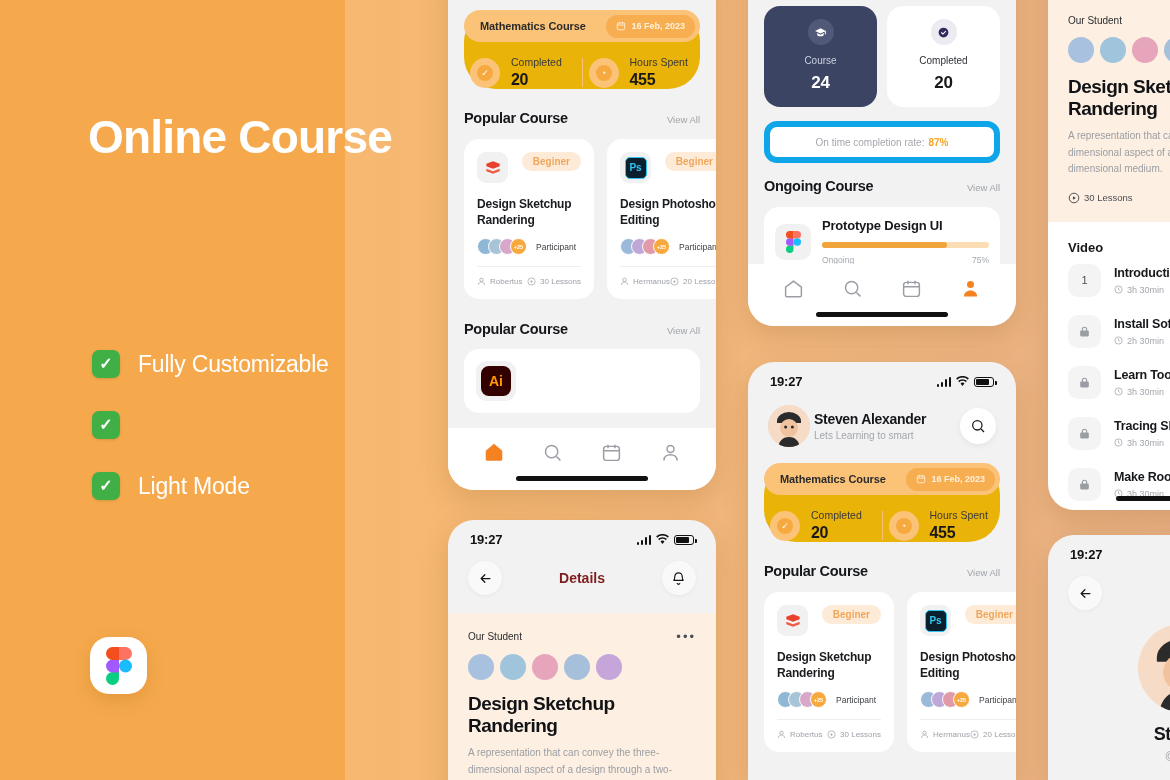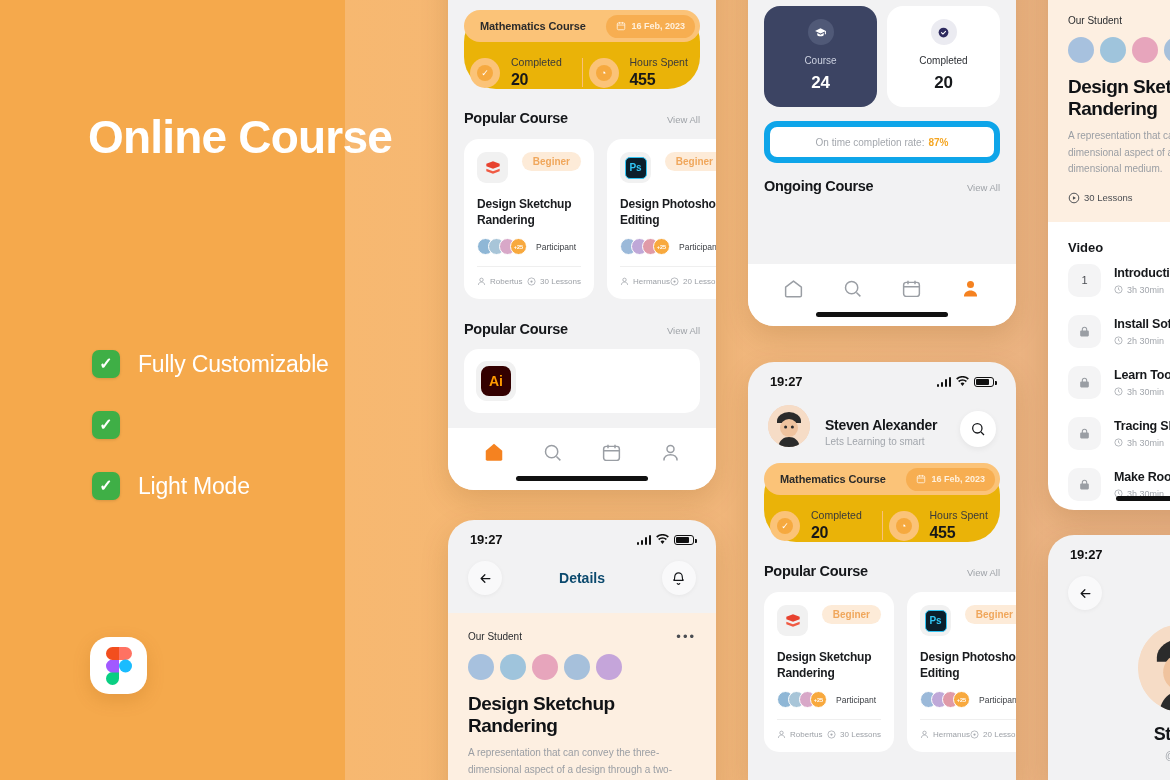--- a/index.html
+++ b/index.html
@@ -143,33 +143,33 @@
   .ongoing-card { background:#fff; border-radius:15px; padding:11px; display:flex; gap:11px; align-items:center; }
   .prog-track { height:6px; border-radius:4px; background:#FBDCB3; margin-top:9px; position:relative; }
   .prog-fill { position:absolute; left:0; top:0; bottom:0; border-radius:4px; background:#F2A43C; }
   .prog-row { display:flex; justify-content:space-between; margin-top:7px; }
   .prog-lbl { font-size:8.5px; color:#A4A8AE; font-weight:500; }
 
   
   .det-head { display:flex; align-items:center; justify-content:space-between; padding:10px 20px 0; }
   .rnd-btn { width:34px;height:34px;border-radius:50%;background:#F9F9FA;
              display:flex;align-items:center;justify-content:center;box-shadow:0 1px 4px rgba(0,0,0,.05); }
-  .det-title { font-size:14px; font-weight:600; color:#0c4a6e; }
+  .det-title { font-size:14px; font-weight:600; color:#7f1d1d; }
   .hero-card { background:#FDEFE1; margin:18px 0 0; padding:17px 20px 20px; }
   .hc-top { display:flex; align-items:center; justify-content:space-between; }
   .hc-lbl { font-size:10px; color:#2B2D30; font-weight:500; }
   .hc-avs { display:flex; gap:6px; margin-top:11px; }
   .hc-avs .av { width:26px;height:26px;border-radius:50%; }
   .hc-title { font-size:19px; font-weight:700; color:#101215; margin-top:13px; letter-spacing:-0.5px; }
   .hc-desc { font-size:10px; color:#9A9EA4; line-height:1.65; margin-top:8px; font-weight:500; }
   .hc-meta { display:flex; justify-content:space-between; margin-top:14px; }
   .hc-meta .meta-it { font-size:9.5px; color:#4A4D52; }
 
   
-  .prof-row { display:flex; align-items:flex-end; gap:15px; padding:12px 20px 0; }
+  .prof-row { display:flex; align-items:center; gap:4px; padding:12px 20px 0; }
   .prof-av { width:42px;height:42px;border-radius:50%;flex:0 0 42px;overflow:hidden; }
   .prof-name { font-size:14px; font-weight:700; color:#15171A; letter-spacing:-0.3px; }
   .prof-sub { font-size:10px; color:#A2A6AC; margin-top:3px; font-weight:500; }
   .search-btn { width:36px;height:36px;border-radius:50%;background:#fff;margin-left:auto;
                 display:flex;align-items:center;justify-content:center;box-shadow:0 2px 6px rgba(0,0,0,.06); }
 
   
   .vid-item { display:flex; align-items:center; gap:13px; padding:9px 0; }
   .vid-box { width:33px;height:33px;border-radius:10px;background:#F4F4F5;flex:0 0 33px;
              display:flex;align-items:center;justify-content:center;font-size:11px;color:#4A4D52;font-weight:500; }
@@ -452,20 +452,41 @@
       <div class="rate-box" style="margin-top:14px;">
         <span>On time completion rate:</span>
         <span class="rate-val">87%</span>
       </div>
 
       <div class="sect" style="margin-top:15px;">
         <span class="sect-title">Ongoing Course</span>
         <span class="sect-link">View All</span>
       </div>
 
+      <div class="ongoing-card" style="margin-top:13px;">
+        <span class="wide-ico" style="width:36px;height:36px;flex:0 0 36px;border-radius:10px;">
+          <svg width="15" height="22" viewBox="0 0 26 38">
+            <path d="M6.5 38a6.5 6.5 0 0 0 6.5-6.5V25H6.5a6.5 6.5 0 1 0 0 13z" fill="#0ACF83"></path>
+            <path d="M0 19a6.5 6.5 0 0 1 6.5-6.5H13v13H6.5A6.5 6.5 0 0 1 0 19z" fill="#A259FF"></path>
+            <path d="M0 6.5A6.5 6.5 0 0 1 6.5 0H13v13H6.5A6.5 6.5 0 0 1 0 6.5z" fill="#F24E1E"></path>
+            <path d="M13 0h6.5a6.5 6.5 0 1 1 0 13H13V0z" fill="#FF7262"></path>
+            <path d="M26 19a6.5 6.5 0 1 1-13 0 6.5 6.5 0 0 1 13 0z" fill="#1ABCFE"></path>
+          </svg>
+        </span>
+        <span style="flex:1">
+          <div class="wide-title">Prototype Design UI</div>
+          <div class="prog-track">
+            <div class="prog-fill" style="width:75%"></div>
+          </div>
+          <div class="prog-row">
+            <span class="prog-lbl">Ongoing</span>
+            <span class="prog-lbl">75%</span>
+          </div>
+        </span>
+      </div>
     </div>
 
     <div class="bottomnav">
       <span class="nav-ico">
         <svg width="21" height="21" viewBox="0 0 24 24" fill="none" stroke="currentColor" stroke-width="1.7" stroke-linejoin="round">
             <path d="M3 10.5L12 3.5l9 7V20a1.5 1.5 0 0 1-1.5 1.5h-15A1.5 1.5 0 0 1 3 20v-9.5z"></path>
           </svg>
       </span>
       <span class="nav-ico">
         <svg width="21" height="21" viewBox="0 0 24 24" fill="none" stroke="currentColor" stroke-width="1.7">

